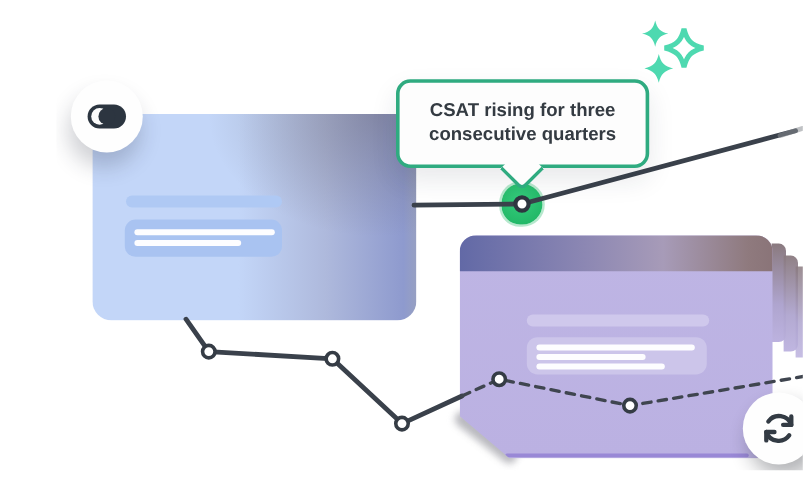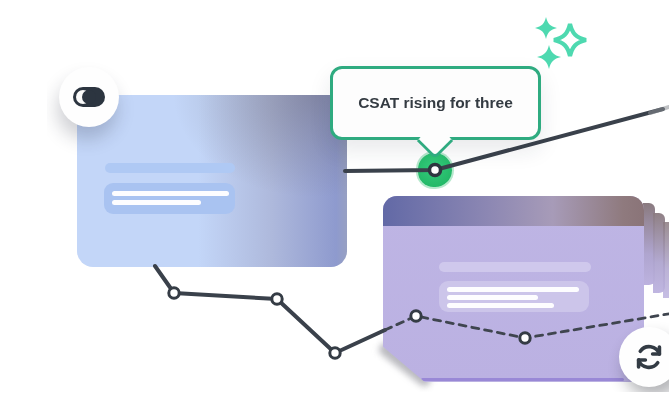--- a/index.html
+++ b/index.html
@@ -126,20 +126,21 @@
       <circle cx="288" cy="353" r="5.2" fill="#ffffff" stroke="#353C45" stroke-width="3"></circle>
       <circle cx="369" cy="316" r="5.2" fill="#ffffff" stroke="#353C45" stroke-width="3"></circle>
       <circle cx="478" cy="338" r="5.2" fill="#ffffff" stroke="#353C45" stroke-width="3"></circle>
       <circle cx="388" cy="170" r="5.5" fill="#ffffff" stroke="#2E3640" stroke-width="3.5"></circle>
     </svg>
 
   <div class="tooltip"></div>
   <div class="tooltip-tail"></div>
   <div class="tooltip-text">
     <div>CSAT rising for three</div>
+    <div>consecutive quarters</div>
   </div>
 
   <svg class="sparkles" width="64" height="64" viewBox="0 0 64 64">
     <defs>
       <linearGradient id="sparkGrad" gradientUnits="userSpaceOnUse" x1="10" y1="8" x2="58" y2="60">
         <stop offset="0" stop-color="#4ED9B0"></stop>
         <stop offset="1" stop-color="#12AE5E"></stop>
       </linearGradient>
     </defs>
     <g>

